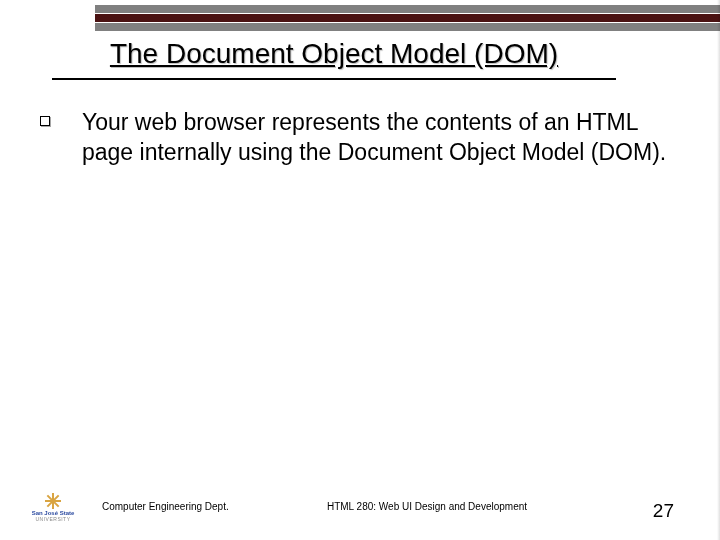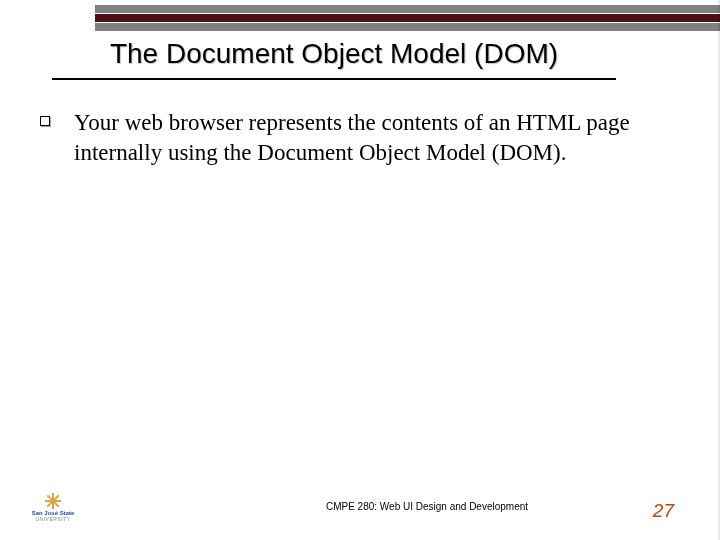--- a/index.html
+++ b/index.html
@@ -26,20 +26,21 @@
     height: 9px;
     background: #4a1212;
     border-top: 1px solid #fff;
   }
   .title-wrap {
     position: absolute;
     top: 30px;
     left: 0;
     width: 668px;
     padding: 0 52px;
+    text-decoration: underline;
   }
   .title {
     font-size: 28px;
     color: #000;
     text-align: center;
     padding: 8px 0 6px 0;
     text-shadow: 1px 1px 1px rgba(0,0,0,0.25);
   }
   .title-rule {
     height: 2px;
@@ -48,22 +49,21 @@
   }
   .body-area {
     position: absolute;
     top: 108px;
     left: 40px;
     width: 640px;
   }
   .bullet-row {
     display: flex;
     align-items: flex-start;
-    gap: 24px;
-    font-family: Liberation Serif, serif;
+    gap: 32px;
   }
   .bullet-box {
     flex: 0 0 auto;
     width: 10px;
     height: 10px;
     border: 1px solid #000;
     margin-top: 8px;
     box-shadow: 1px 1px 0 rgba(0,0,0,0.35);
     background: #fff;
   }
@@ -123,22 +123,21 @@
     color: #000;
     line-height: 1.25;
   }
   .foot-col.left { margin-left: 20px; width: 170px; }
   .foot-col.center { margin-left: 30px; width: 250px; text-align: center; }
   .page-num {
     position: absolute;
     right: 46px;
     bottom: 0;
     font-size: 19px;
-    color: #c2410c;
-    font-style: italic;
+    color: #000000;
   }
   .shadow-edge {
     position: absolute;
     right: 0;
     top: 0;
     width: 3px;
     height: 540px;
     background: linear-gradient(to right, rgba(0,0,0,0), rgba(0,0,0,0.12));
   }
 </style>
@@ -168,20 +167,21 @@
 <div class="footer">
   <div class="logo">
     <div class="logo-top">
       <div class="logo-diag1"></div>
       <div class="logo-diag2"></div>
     </div>
     <div class="logo-label">San José State</div>
     <div class="logo-sub">UNIVERSITY</div>
   </div>
   <div class="foot-col left">
+    <div>Computer Engineering Dept.</div>
   </div>
   <div class="foot-col center">
-    <div>CMPE 280: Web UI Design and Development</div>
+    <div>HTML 280: Web UI Design and Development</div>
   </div>
   <div class="page-num">27</div>
 </div>
 
 <div class="shadow-edge"></div>
 
 </body></html>

